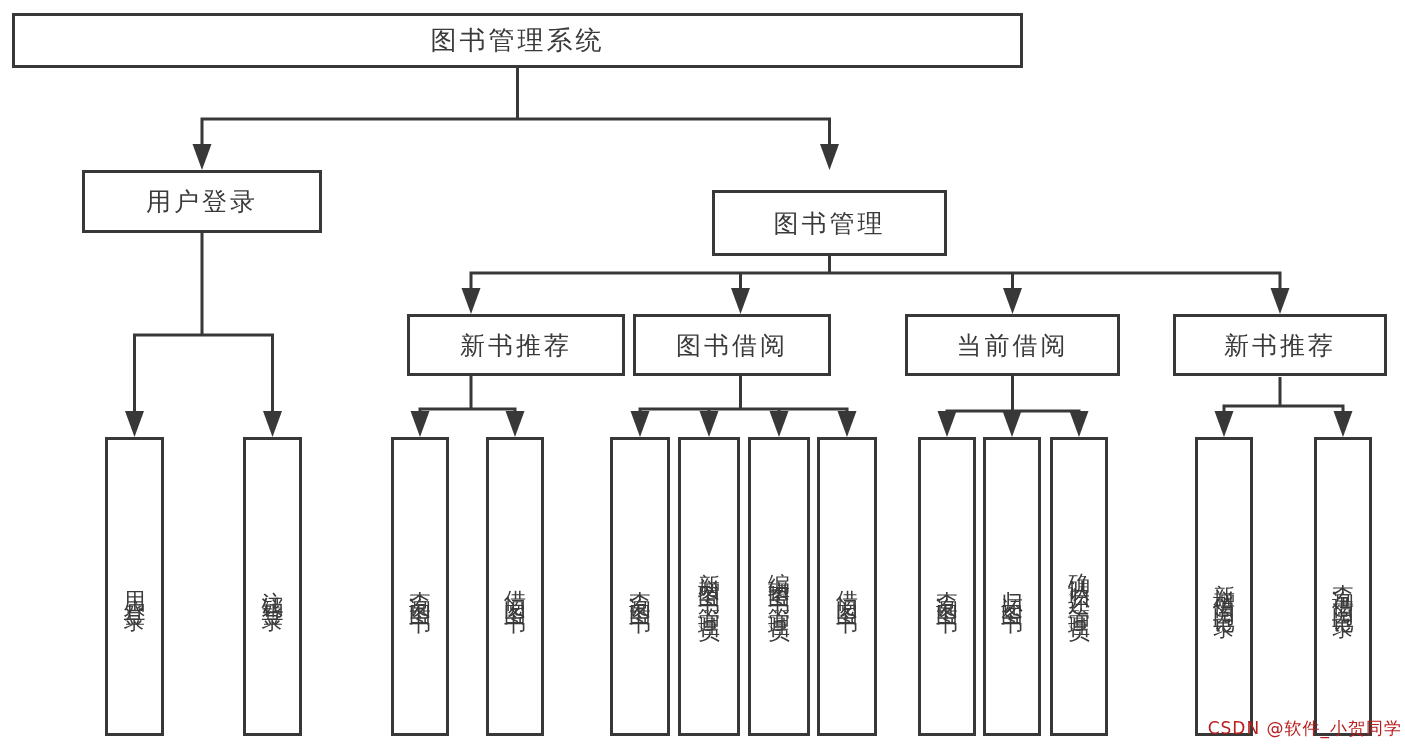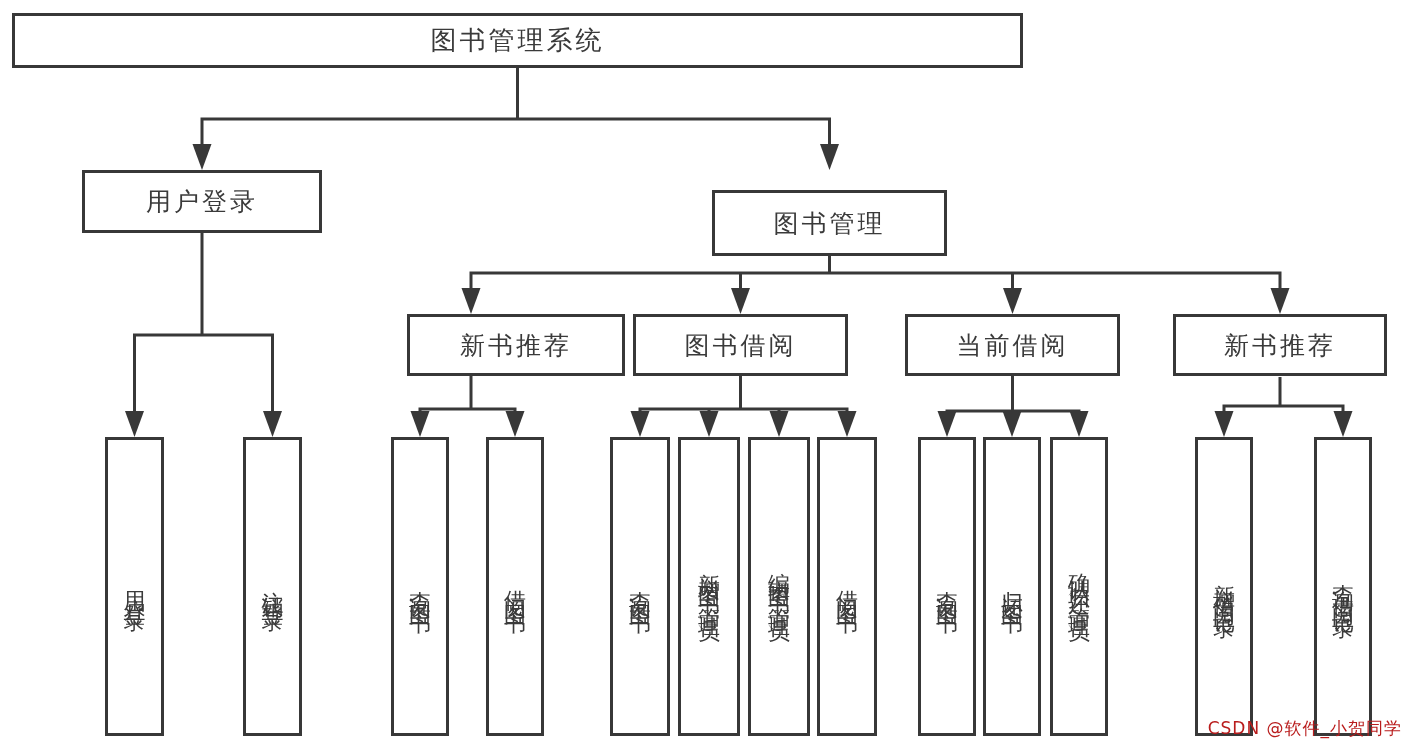--- a/index.html
+++ b/index.html
@@ -72,21 +72,21 @@
       <polygon points="1333.5,411 1352.5,411 1343,437"></polygon>
     </g>
   </svg>
 
   <div class="node h-node root-node" style="left:12px;top:13px;width:1011px;height:55px;">图书管理系统</div>
 
   <div class="node h-node" style="left:82px;top:170px;width:240px;height:63px;">用户登录</div>
   <div class="node h-node" style="left:712px;top:170px;width:235px;height:66px;margin-top:20px;">图书管理</div>
 
   <div class="node h-node" style="left:362px;top:314px;width:218px;height:62px;margin-left:45px;">新书推荐</div>
-  <div class="node h-node" style="left:633px;top:314px;width:215px;height:62px;">图书借阅</div>
+  <div class="node h-node" style="left:633px;top:314px;width:198px;height:62px;">图书借阅</div>
   <div class="node h-node" style="left:905px;top:314px;width:215px;height:62px;">当前借阅</div>
   <div class="node h-node" style="left:1173px;top:314px;width:214px;height:62px;">新书推荐</div>
 
   <div class="node v-node" style="left:105px;top:437px;width:59px;height:299px;">用户登录</div>
   <div class="node v-node" style="left:243px;top:437px;width:59px;height:299px;">注销登录</div>
 
   <div class="node v-node" style="left:391px;top:437px;width:58px;height:299px;">查询图书</div>
   <div class="node v-node" style="left:486px;top:437px;width:58px;height:299px;">借阅图书</div>
 
   <div class="node v-node" style="left:610px;top:437px;width:60px;height:299px;">查询图书</div>

